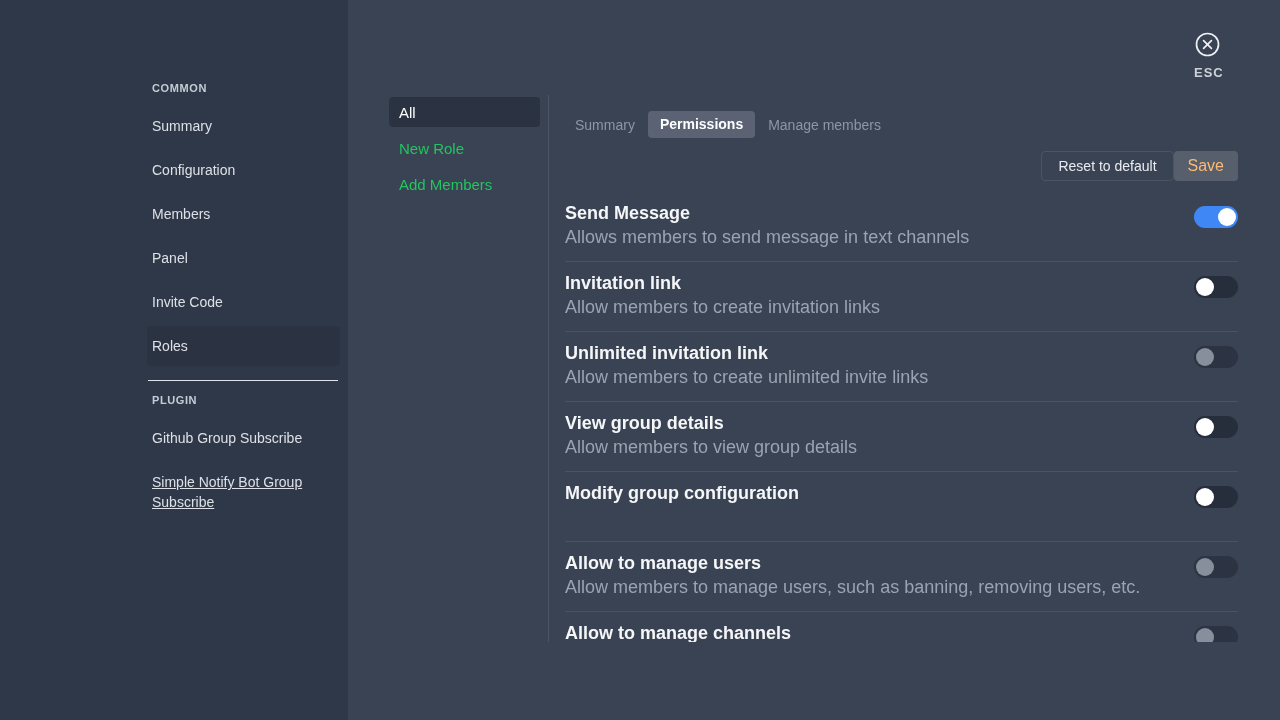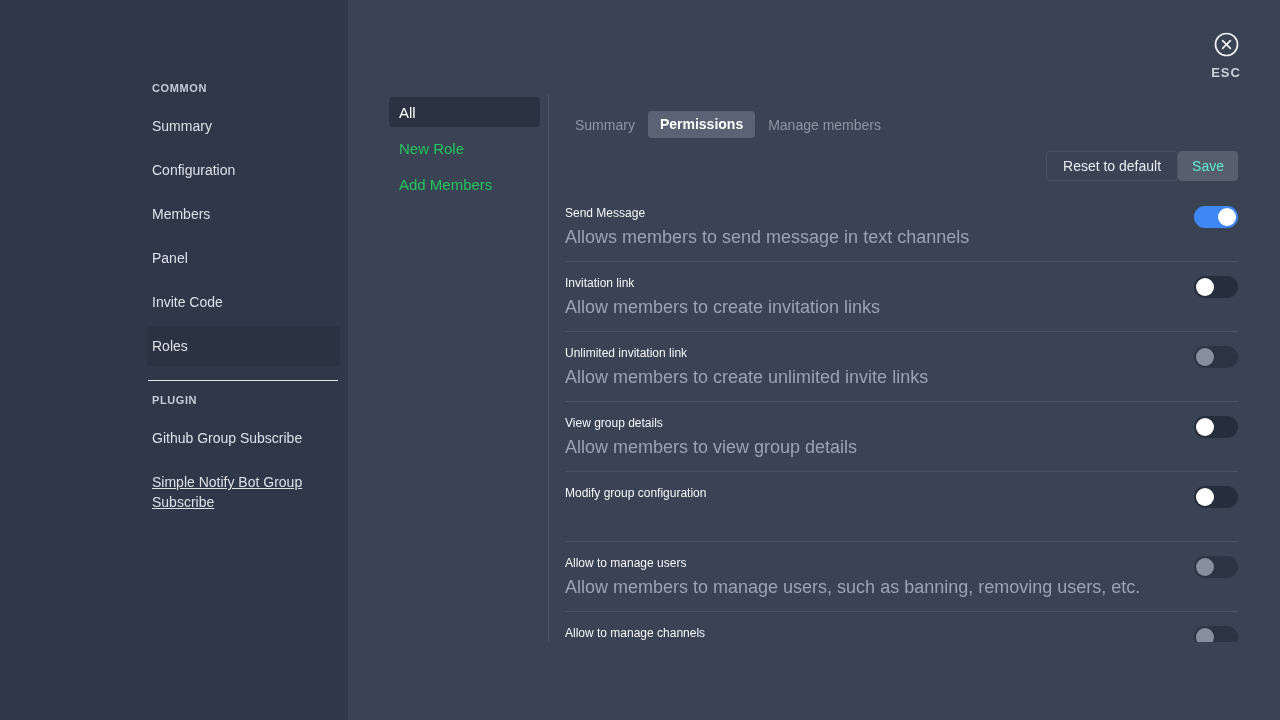--- a/index.html
+++ b/index.html
@@ -11,38 +11,38 @@
   }
   
   .sidebar{position:absolute;left:0;top:0;width:348px;height:720px;background:var(--sidebar_bg,#2f3848);}
   .sidebar-inner{position:absolute;left:147px;top:80px;width:193px;}
   .section-label{height:16px;line-height:16px;font-size:11px;font-weight:700;letter-spacing:.6px;color:#c6ccd6;padding-left:5px;margin-bottom:10px;}
   .side-item{min-height:40px;margin-bottom:4px;display:flex;align-items:center;padding-left:5px;font-size:14px;color:#dde0e6;border-radius:4px;cursor:pointer;box-sizing:border-box;}
   .side-item.selected{background:var(--highlight,#2b3343);}
   .side-item.two-line{align-items:flex-start;padding-top:10px;padding-right:30px;line-height:20px;text-decoration:underline;}
   .side-divider{border:0;border-top:1px solid #dfe3ea;margin:14px 0 11px 1px;width:190px;}
   
-  .close{position:absolute;top:31px;right:32px;width:44px;text-align:center;cursor:pointer;}
+  .close{position:absolute;top:31px;right:42px;width:44px;cursor:pointer;}
   .close .esc{margin-top:3px;font-size:13px;font-weight:700;letter-spacing:1px;color:#cdd2da;}
   
   .role-list{position:absolute;left:389px;top:97px;width:151px;}
   .role-item{height:36px;display:flex;align-items:center;padding-left:10px;font-size:15px;color:#22c55e;border-radius:4px;cursor:pointer;box-sizing:border-box;}
   .role-item.selected{height:30px;background:var(--highlight,#2b3343);margin-bottom:3px;color:#ffffff;}
   .vdivider{position:absolute;left:548px;top:95px;width:1px;height:547px;background:#4d5565;}
   
   .content{position:absolute;left:565px;top:0;width:673px;height:642px;}
   .tabs{position:absolute;top:111px;left:10px;display:flex;align-items:center;gap:13px;font-size:14px;}
   .tab{color:#8e96a4;cursor:pointer;}
   .tab.active{background:var(--tab_active_bg,#5a6273);color:#ffffff;font-weight:700;padding:0 12px;height:27px;line-height:27px;border-radius:4px;}
   .actions{position:absolute;top:151px;right:0;display:flex;}
   .btn-outline{height:30px;padding:0 16px;background:transparent;border:1px solid #4c5464;border-radius:4px;color:#e9ecf1;font-size:14px;font-family:inherit;cursor:pointer;}
-  .btn-disabled{height:30px;padding:0 14px;background:var(--save_disabled_bg,#575f6d);border:none;border-radius:4px;color:#5eead4;font-size:14px;font-family:inherit;cursor:default;}
+  .btn-disabled{height:30px;padding:0 14px;background:var(--save_disabled_bg,#575f6d);border:none;border-radius:4px;color:#fdba74;font-size:16px;font-family:inherit;cursor:default;}
   .rows{position:absolute;top:192px;left:0;width:673px;height:450px;overflow:hidden;}
   .perm-row{height:70px;box-sizing:border-box;border-bottom:1px solid var(--divider,#4b5363);padding-top:12px;position:relative;}
-  .perm-title{font-size:12px;font-weight:400;color:#f5f6f8;line-height:19px;}
+  .perm-title{font-size:18px;font-weight:700;color:#f5f6f8;line-height:19px;}
   .perm-desc{font-size:18px;color:#9aa3b2;line-height:20px;margin-top:4px;}
   
   .toggle{position:absolute;right:0;top:14px;width:44px;height:22px;border-radius:11px;cursor:pointer;}
   .toggle .knob{position:absolute;top:2px;left:2px;width:18px;height:18px;border-radius:50%;background:#ffffff;}
   .toggle.on{background:var(--accent,#3f87f5);}
   .toggle.on .knob{left:24px;}
   .toggle.off{background:#272e3b;}
   .toggle.off-disabled{background:#2c3343;cursor:default;}
   .toggle.off-disabled .knob{background:#878f9c;}
 </style>

